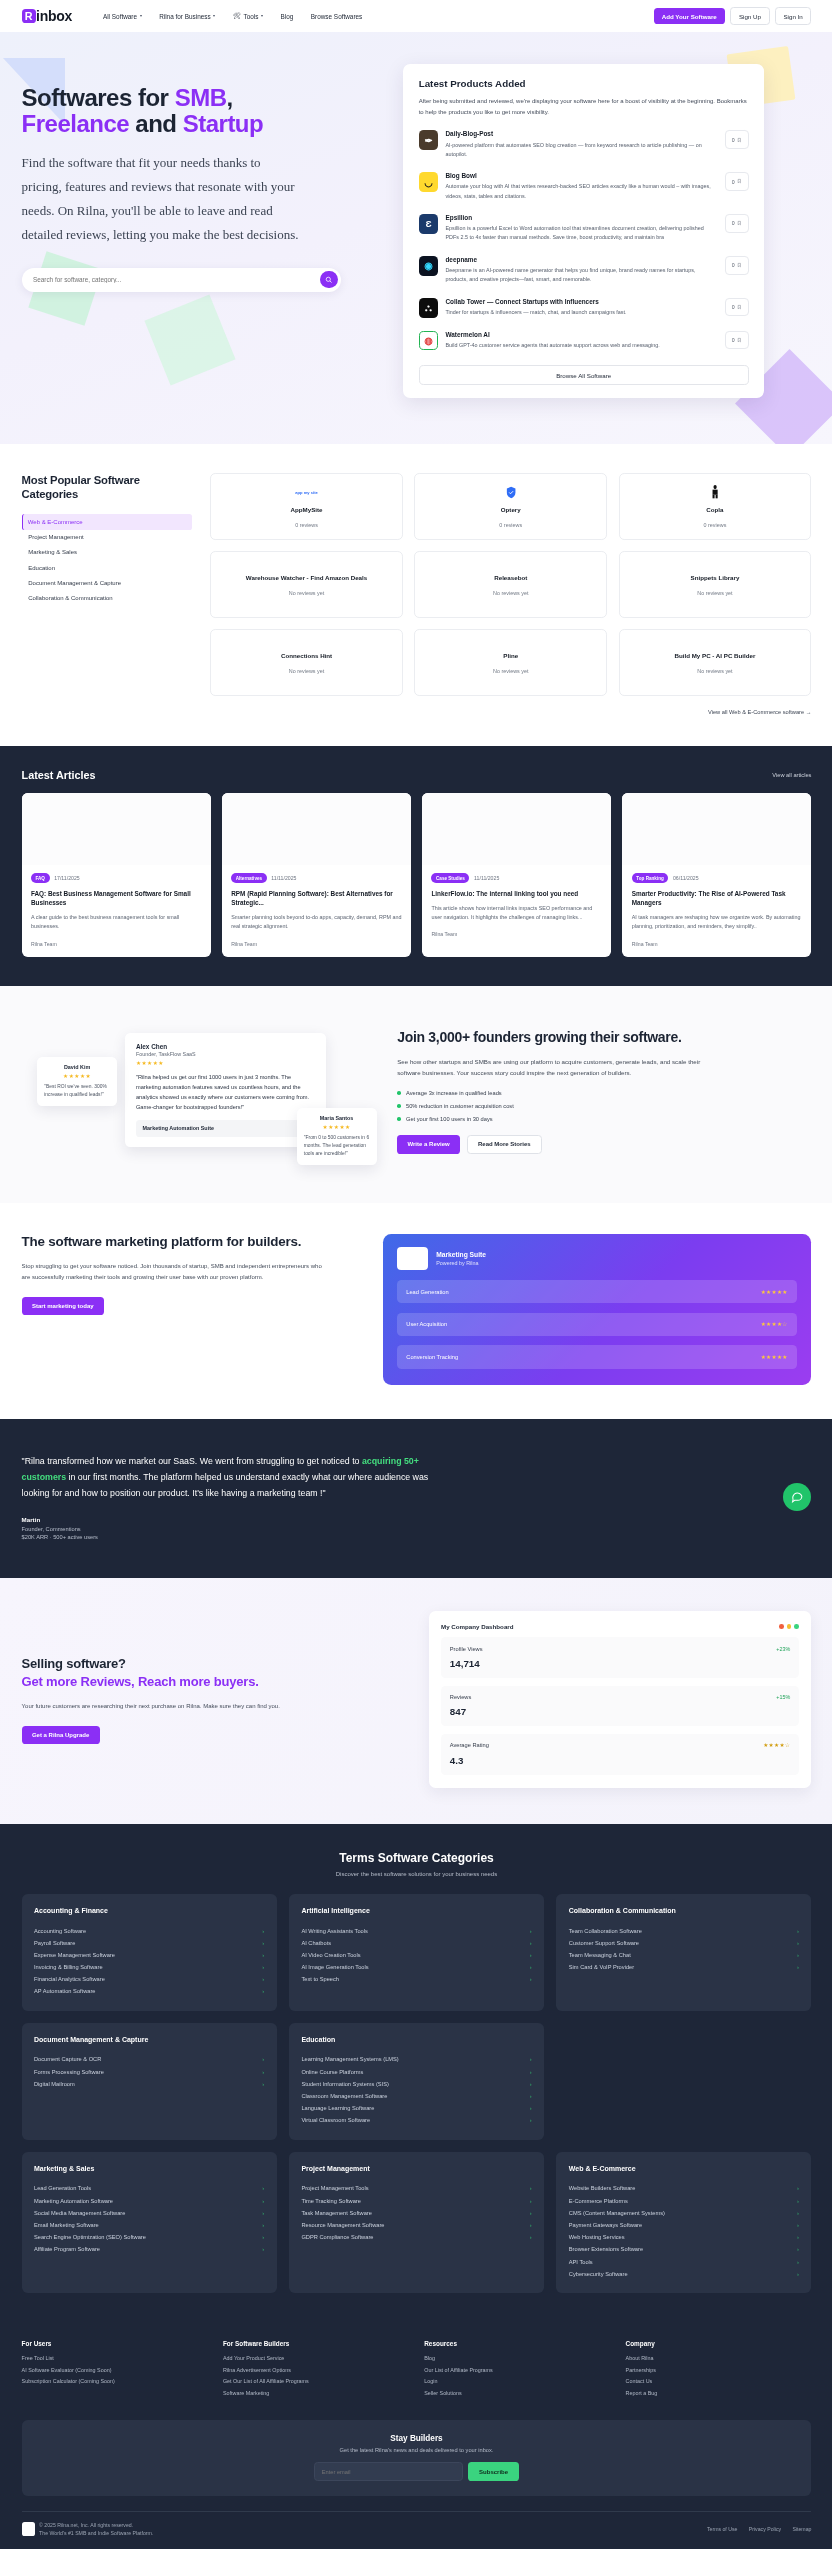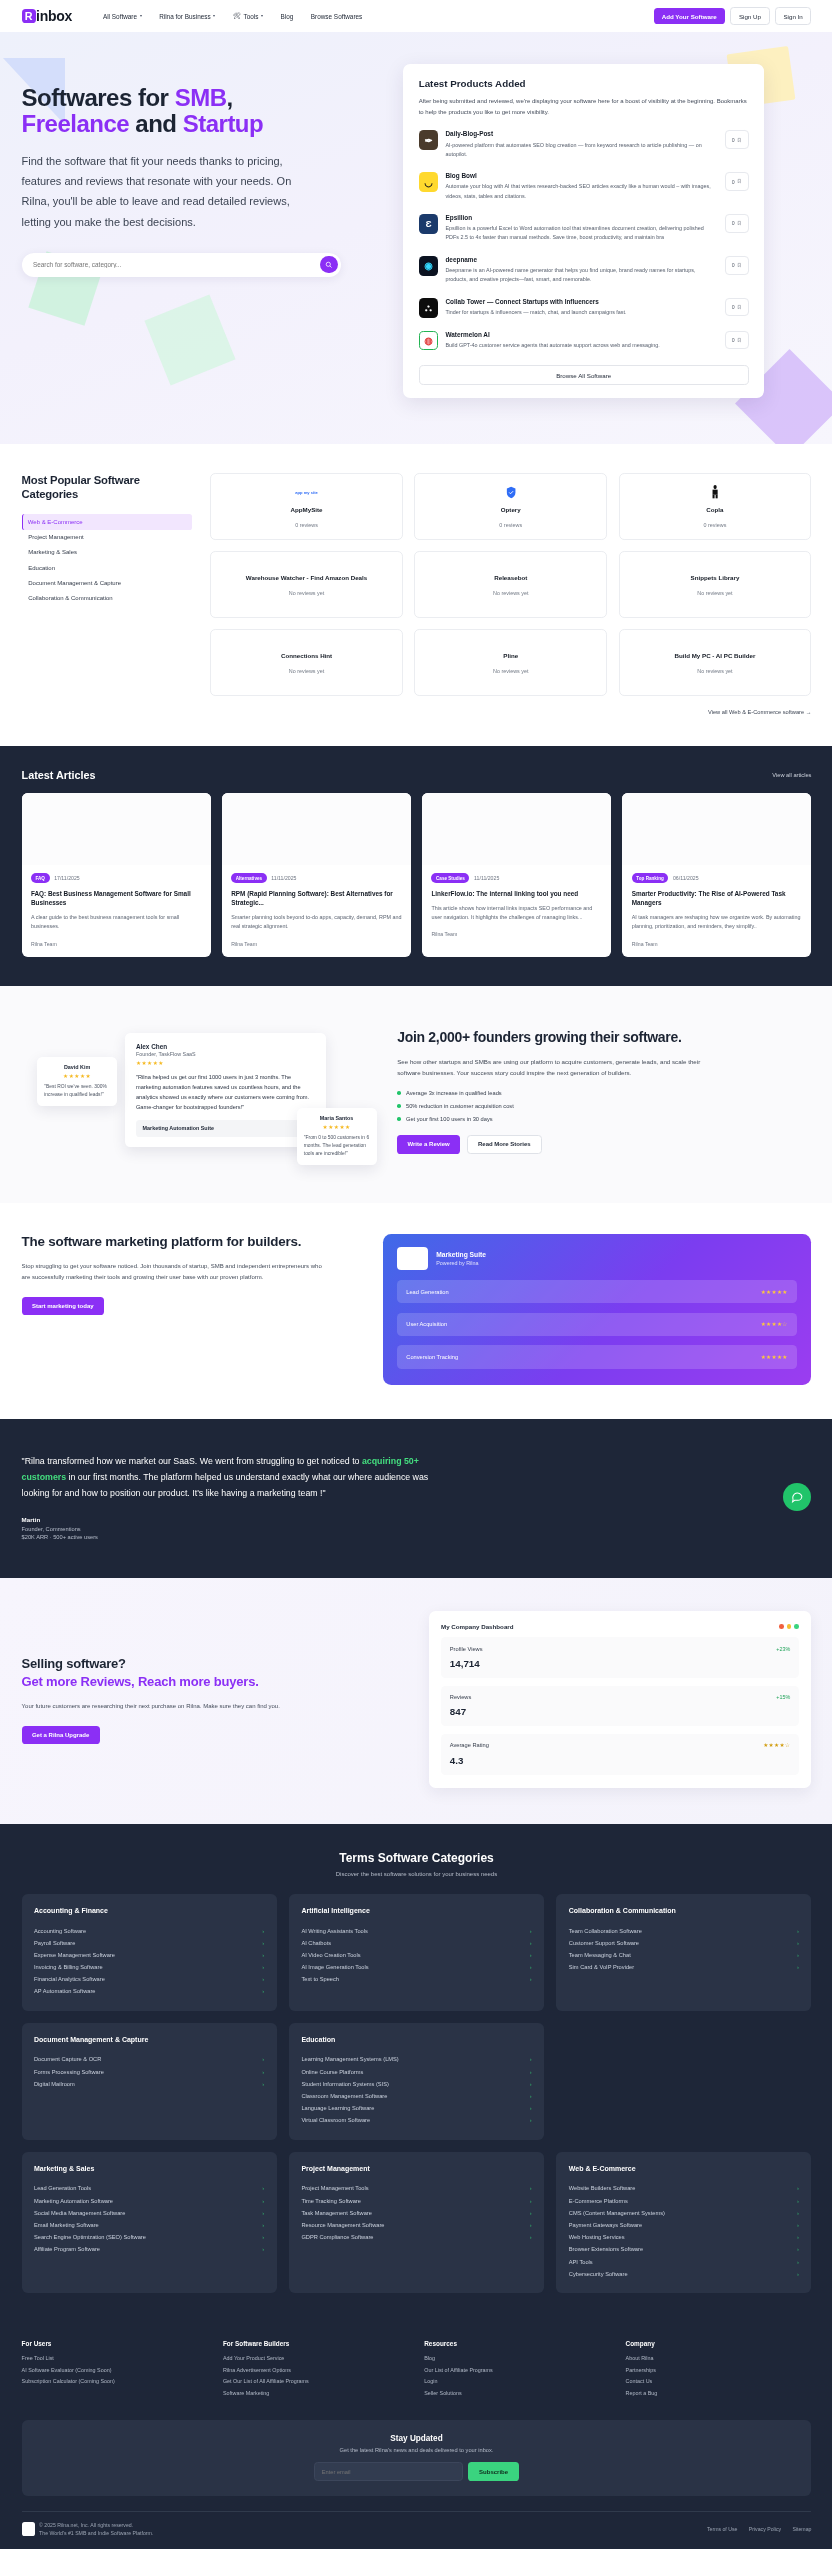--- a/index.html
+++ b/index.html
@@ -40,21 +40,21 @@
   
   .hero {
     position: relative; overflow: hidden;
     background: linear-gradient(160deg,#eef1fb 0%, #f3f1fc 45%, #f7f6fd 100%);
     padding: 32px 21.6px 46px 21.6px;
     display: flex; gap: 20.6px;
   }
   .hero-left { width: 361px; position: relative; z-index: 3; padding-top: 20.6px;}
   .hero h1 { font-size: 24px; line-height: 1.1; font-weight: 800; letter-spacing: -0.5px; }
   .pp { color: #8b2ff5; }
-  .hero p.sub { margin-top: 13.4px; font-size: 11px; line-height: 1.85; color: #3c4453; max-width: 278px; }
+  .hero p.sub { margin-top: 13.4px; font-size: 13px; line-height: 1.85; color: #3c4453; max-width: 278px; font-family: Liberation Serif, serif; }
   .searchbar {
     margin-top: 20.6px; width: 319px; height: 24px; background: #fff;
     border-radius: 14.4px; display: flex; align-items: center;
     padding: 0 3.1px 0 11.3px; box-shadow: 0 2.1px 9.3px rgba(40,30,90,.08);
   }
   .searchbar input {
     flex: 1; border: none; outline: none; font-size: 6.4px; color: #7c828f;
     font-family: inherit; background: transparent;
   }
   .search-btn {
@@ -530,21 +530,21 @@
         <div class="stars">★★★★★</div>
         <div class="qt">"Best ROI we've seen. 300% increase in qualified leads!"</div>
       </div>
       <div class="tcard tc-small tc-right">
         <div class="nm">Maria Santos</div>
         <div class="stars">★★★★★</div>
         <div class="qt">"From 0 to 500 customers in 6 months. The lead generation tools are incredible!"</div>
       </div>
     </div>
     <div class="fd-right">
-      <h2>Join 2,000+ founders growing their software.</h2>
+      <h2>Join 3,000+ founders growing their software.</h2>
       <p>See how other startups and SMBs are using our platform to acquire customers, generate leads, and scale their software businesses. Your success story could inspire the next generation of builders.</p>
       <div class="bullets">
         <div class="bullet">
             <span class="dot"></span>
             <span>Average 3x increase in qualified leads</span>
           </div>
         <div class="bullet">
             <span class="dot"></span>
             <span>50% reduction in customer acquisition cost</span>
           </div>
@@ -904,21 +904,21 @@
       <div class="ft-col">
         <h4>Company</h4>
         <a>About Rilna</a>
         <a>Partnerships</a>
         <a>Contact Us</a>
         <a>Report a Bug</a>
       </div>
     </div>
 
     <div class="newsletter">
-      <h3>Stay Updated</h3>
+      <h3>Stay Builders</h3>
       <p>Get the latest Rilna's news and deals delivered to your inbox.</p>
       <div class="nl-form">
         <input type="email" placeholder="Enter email" style="">
         <button>Subscribe</button>
       </div>
     </div>
 
     <div class="ft-bottom">
       <div class="ft-logo">
         <span class="sq"></span>

